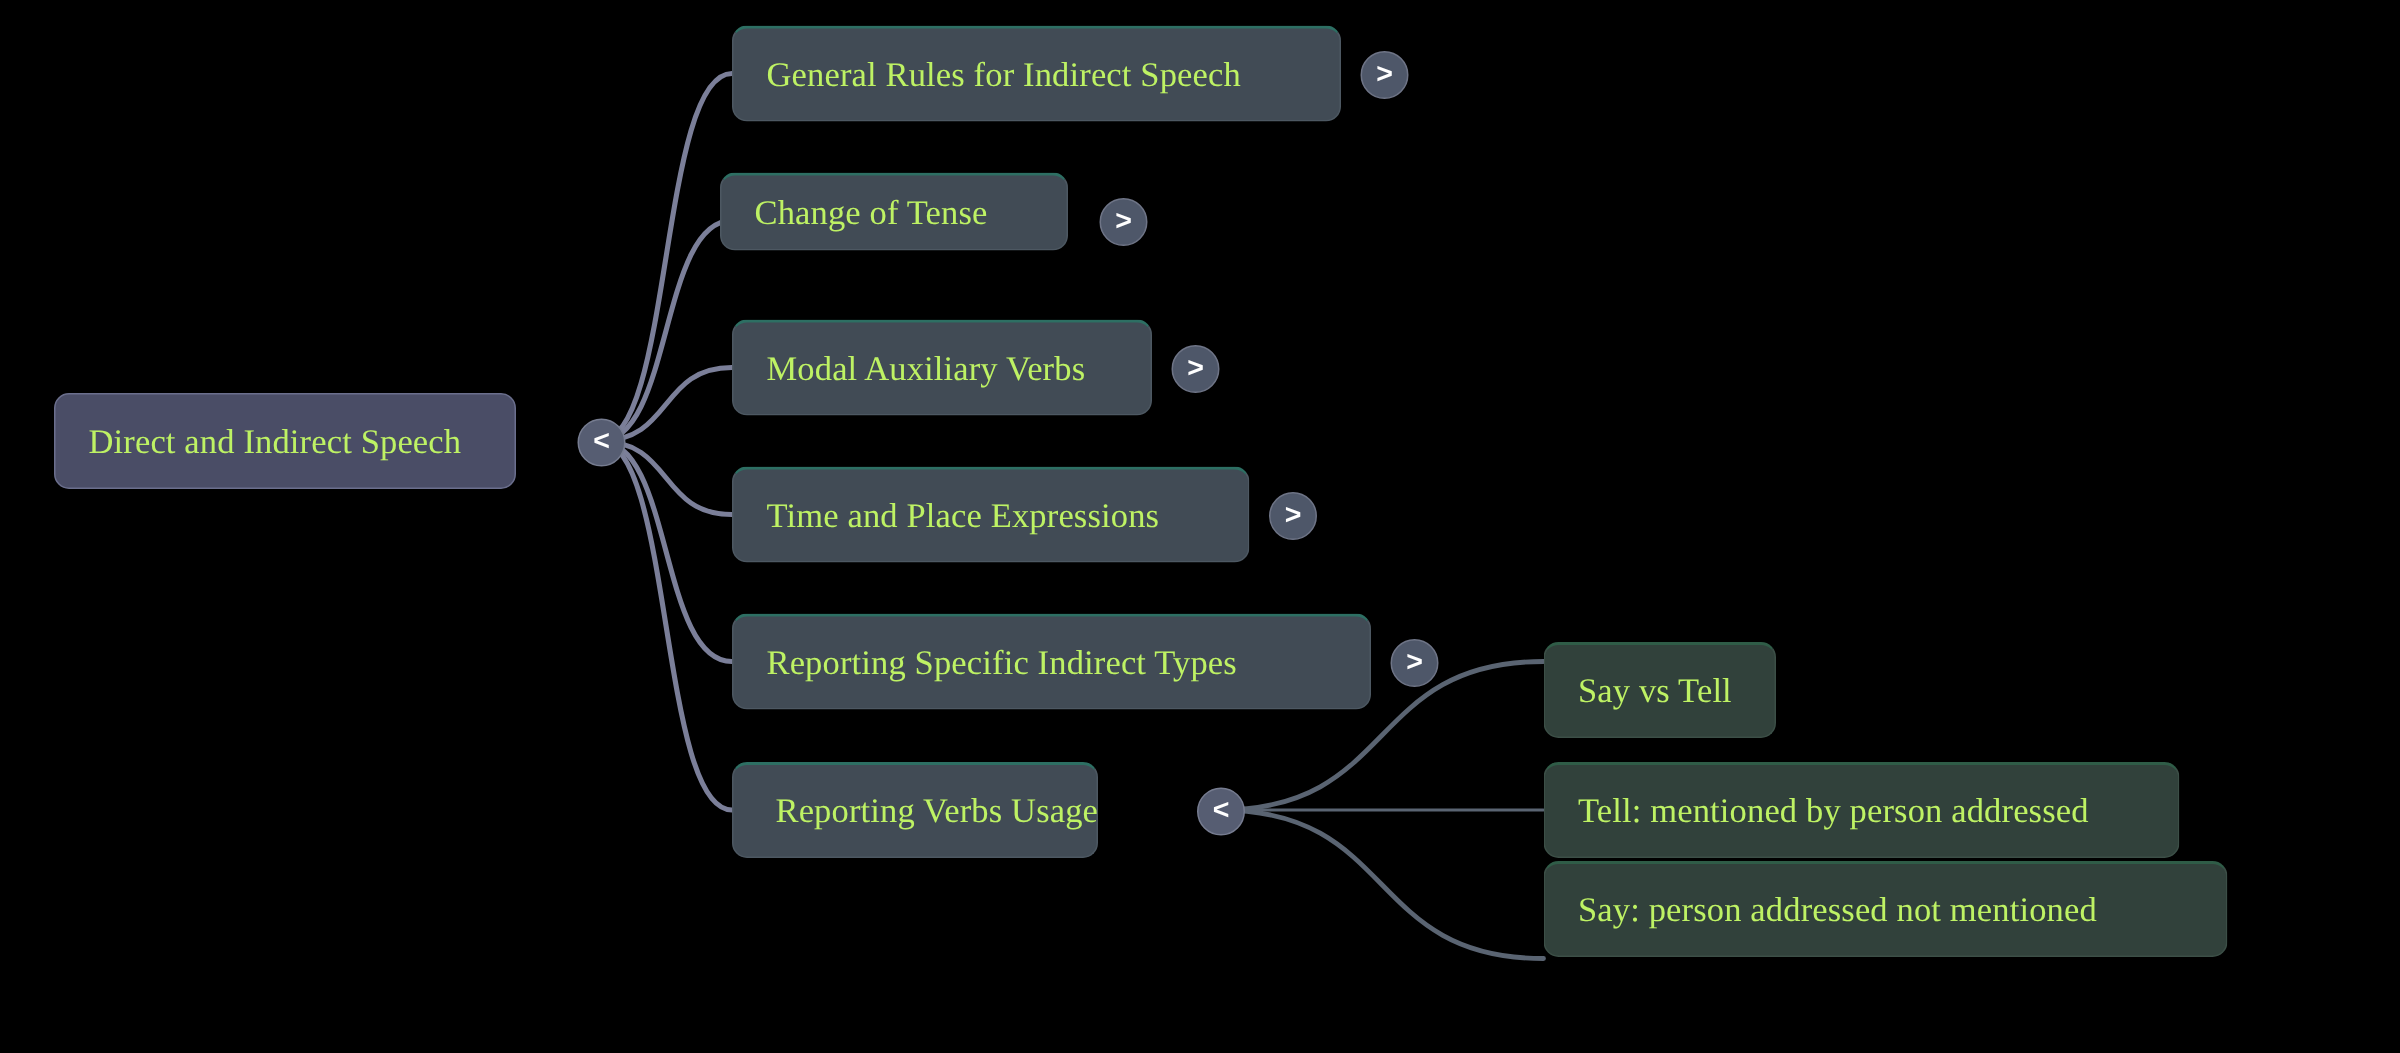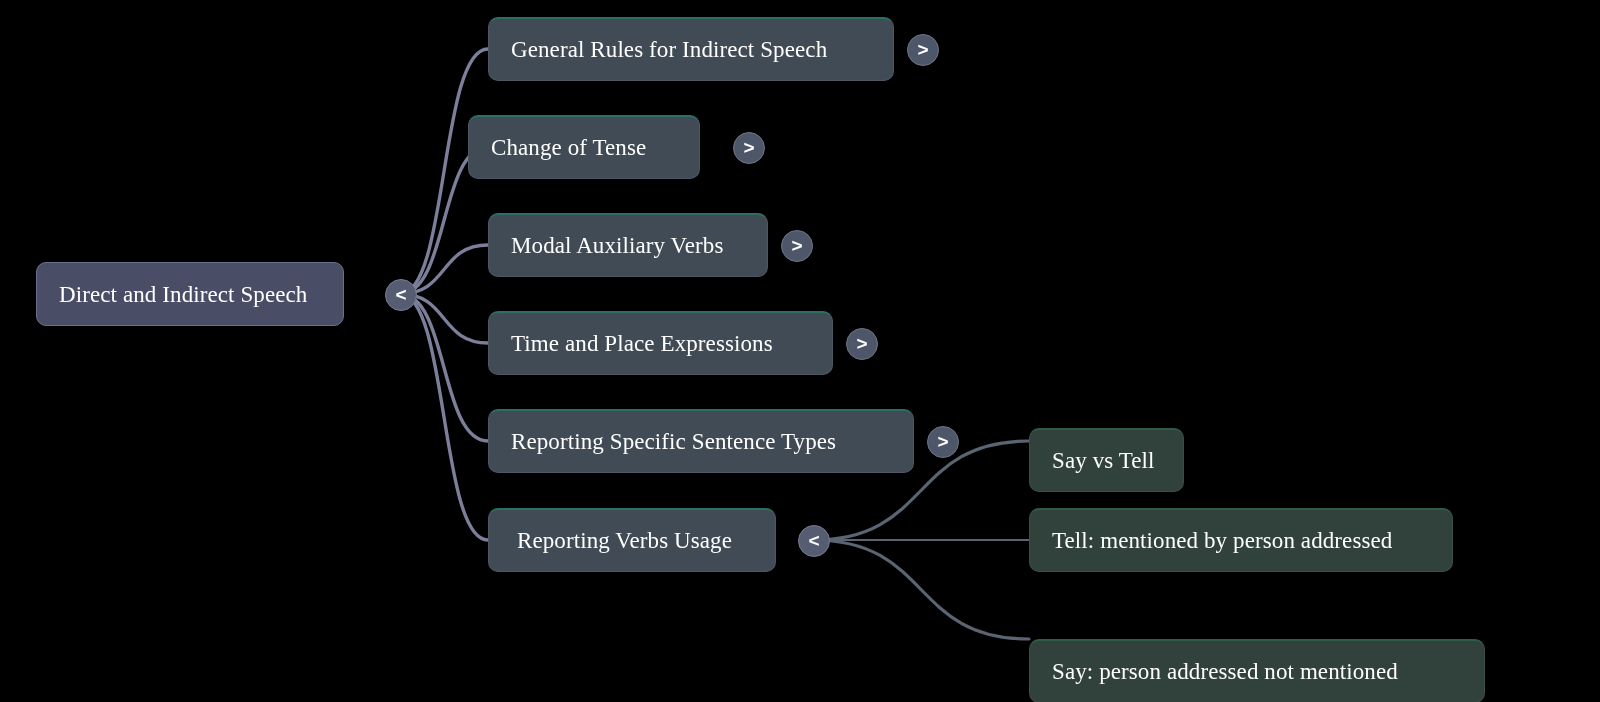--- a/index.html
+++ b/index.html
@@ -37,21 +37,21 @@
     border-radius: 10px;
     color: #f4f5f7;
     white-space: nowrap;
     z-index: 2;
   }
 
   .node-label {
     font-size: 23px;
     line-height: 1;
     letter-spacing: 0.1px;
-    color: #ffffff;
+    color: #bef264;
   }
 
   
   .node-root {
     background: #4a4d66;
     border: 1px solid #6b6f8d;
     padding: 0 22px;
   }
   .node-root .node-label { font-size: 23px; }
 
@@ -126,54 +126,54 @@
     <span class="toggle-glyph">&lt;</span>
   </div>
 
   <div id="node-layer">
       <div class="node node-l1" style="left: 488px; top: 17px; width: 406px; height: 64px;">
         <span class="node-label">General Rules for Indirect Speech</span>
       </div>
       <div class="toggle" style="left: 907px; top: 34px;">
         <span class="toggle-glyph">&gt;</span>
       </div>
-      <div class="node node-l1" style="left: 468px; top: 115px; width: 232px; height: 64px;">
+      <div class="node node-l1" style="left: 480px; top: 115px; width: 232px; height: 52px;">
         <span class="node-label">Change of Tense</span>
       </div>
       <div class="toggle" style="left: 733px; top: 132px;">
         <span class="toggle-glyph">&gt;</span>
       </div>
       <div class="node node-l1" style="left: 488px; top: 213px; width: 280px; height: 64px;">
         <span class="node-label">Modal Auxiliary Verbs</span>
       </div>
       <div class="toggle" style="left: 781px; top: 230px;">
         <span class="toggle-glyph">&gt;</span>
       </div>
       <div class="node node-l1" style="left: 488px; top: 311px; width: 345px; height: 64px; font-family: Liberation Serif, serif;">
         <span class="node-label">Time and Place Expressions</span>
       </div>
       <div class="toggle" style="left: 846px; top: 328px;">
         <span class="toggle-glyph">&gt;</span>
       </div>
       <div class="node node-l1" style="left: 488px; top: 409px; width: 426px; height: 64px;">
-        <span class="node-label">Reporting Specific Sentence Types</span>
+        <span class="node-label">Reporting Specific Indirect Types</span>
       </div>
       <div class="toggle" style="left: 927px; top: 426px;">
         <span class="toggle-glyph">&gt;</span>
       </div>
-      <div class="node node-l1" style="left: 488px; top: 508px; width: 288px; height: 64px; padding-left: 28px;">
+      <div class="node node-l1" style="left: 488px; top: 508px; width: 244px; height: 64px; padding-left: 28px;">
         <span class="node-label">Reporting Verbs Usage</span>
       </div>
       <div class="toggle toggle-root" style="left: 798px; top: 525px;">
         <span class="toggle-glyph">&lt;</span>
       </div>
       <div class="node node-l2" style="left: 1029px; top: 428px; width: 155px; height: 64px;">
         <span class="node-label">Say vs Tell</span>
       </div>
       <div class="node node-l2" style="left: 1029px; top: 508px; width: 424px; height: 64px;">
         <span class="node-label">Tell: mentioned by person addressed</span>
       </div>
-      <div class="node node-l2" style="left: 1029px; top: 639px; width: 456px; height: 64px;">
+      <div class="node node-l2" style="left: 1029px; top: 574px; width: 456px; height: 64px;">
         <span class="node-label">Say: person addressed not mentioned</span>
       </div>
     </div>
 
 </div>
 
 </body></html>

